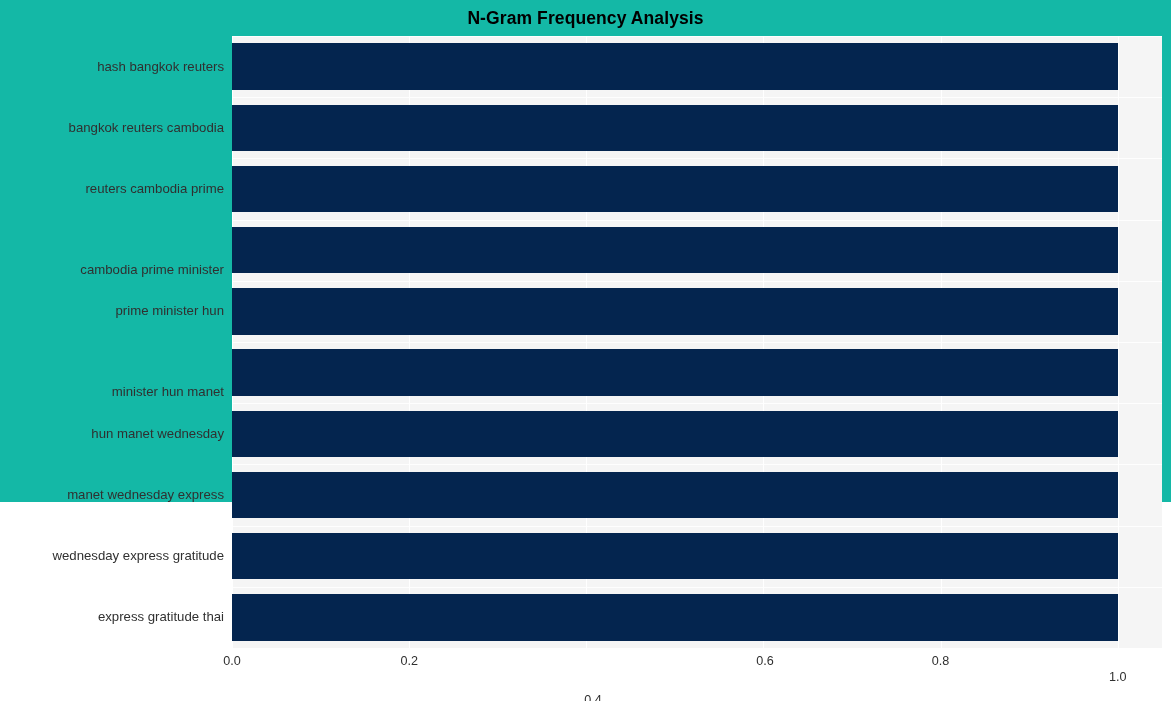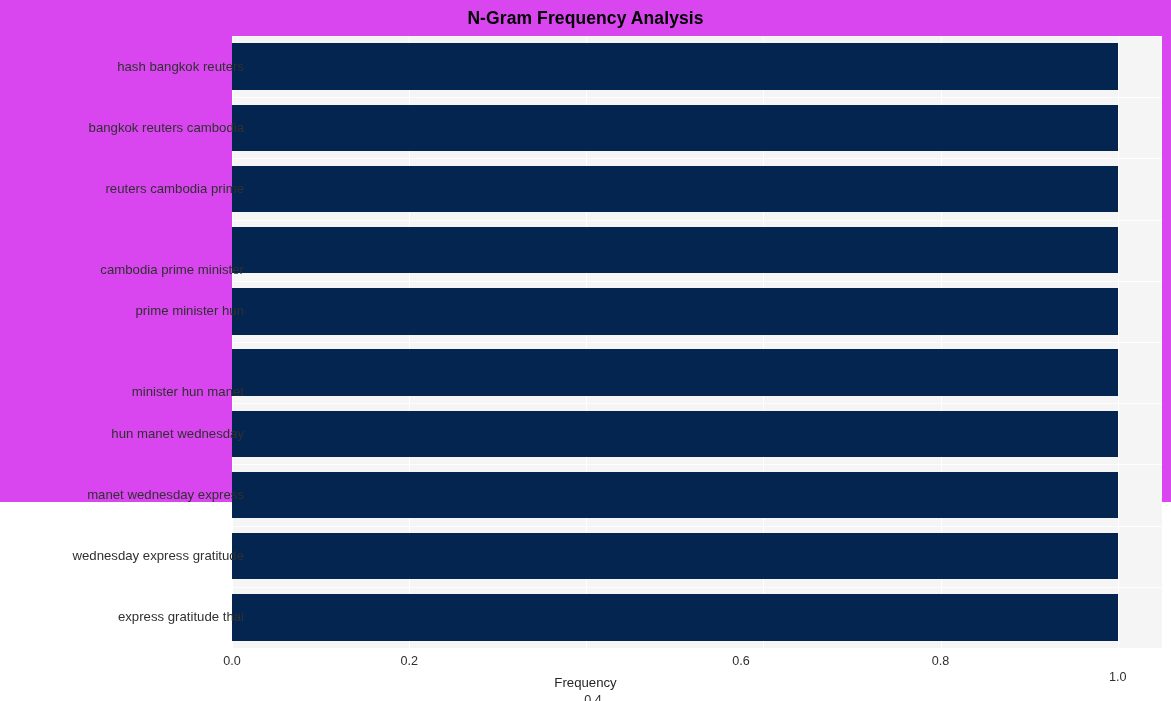--- a/index.html
+++ b/index.html
@@ -10,21 +10,21 @@
   body {
     width: 1171px;
     height: 701px;
     font-family: "Liberation Sans", sans-serif;
     overflow: hidden;
   }
   #figure {
     position: relative;
     width: 1171px;
     height: 502px;
-    background: #d946ef;
+    background: #14b8a6;
   }
   #chart-title {
     position: absolute;
     left: 0;
     top: 8px;
     width: 1171px;
     text-align: center;
     font-size: 17.5px;
     font-weight: bold;
     color: #000000;
@@ -56,25 +56,24 @@
     background: #ffffff;
     opacity: 0.9;
   }
   .bar {
     position: absolute;
     left: 0;
     background: #04254f;
   }
   #ylabels {
     position: absolute;
-    left: 8px;
+    left: 0;
     top: 36px;
     width: 224px;
     height: 612px;
-    padding-left: 12px;
   }
   .ytick-label {
     position: absolute;
     right: 0;
     width: 224px;
     text-align: right;
     font-size: 13.2px;
     color: #303030;
     white-space: nowrap;
     line-height: 14px;
@@ -150,20 +149,19 @@
       <div class="ytick-label" style="top: 390.8px;">hun manet wednesday</div>
       <div class="ytick-label" style="top: 452px;">manet wednesday express</div>
       <div class="ytick-label" style="top: 513.2px;">wednesday express gratitude</div>
       <div class="ytick-label" style="top: 574.4px;">express gratitude thai</div>
     </div>
 
   <div id="xlabels">
       <div class="xtick-label" style="left: 232px;">0.0</div>
       <div class="xtick-label" style="left: 409.143px;">0.2</div>
       <div class="xtick-label" style="left: 593px; margin-top: 39px;">0.4</div>
-      <div class="xtick-label" style="left: 741px;">0.6</div>
+      <div class="xtick-label" style="left: 765px;">0.6</div>
       <div class="xtick-label" style="left: 940.571px;">0.8</div>
       <div class="xtick-label" style="left: 1117.71px; margin-top: 16px;">1.0</div>
     </div>
 
-  <div id="xaxis-title">Frequency</div>
 
 </div>
 
 </body></html>

